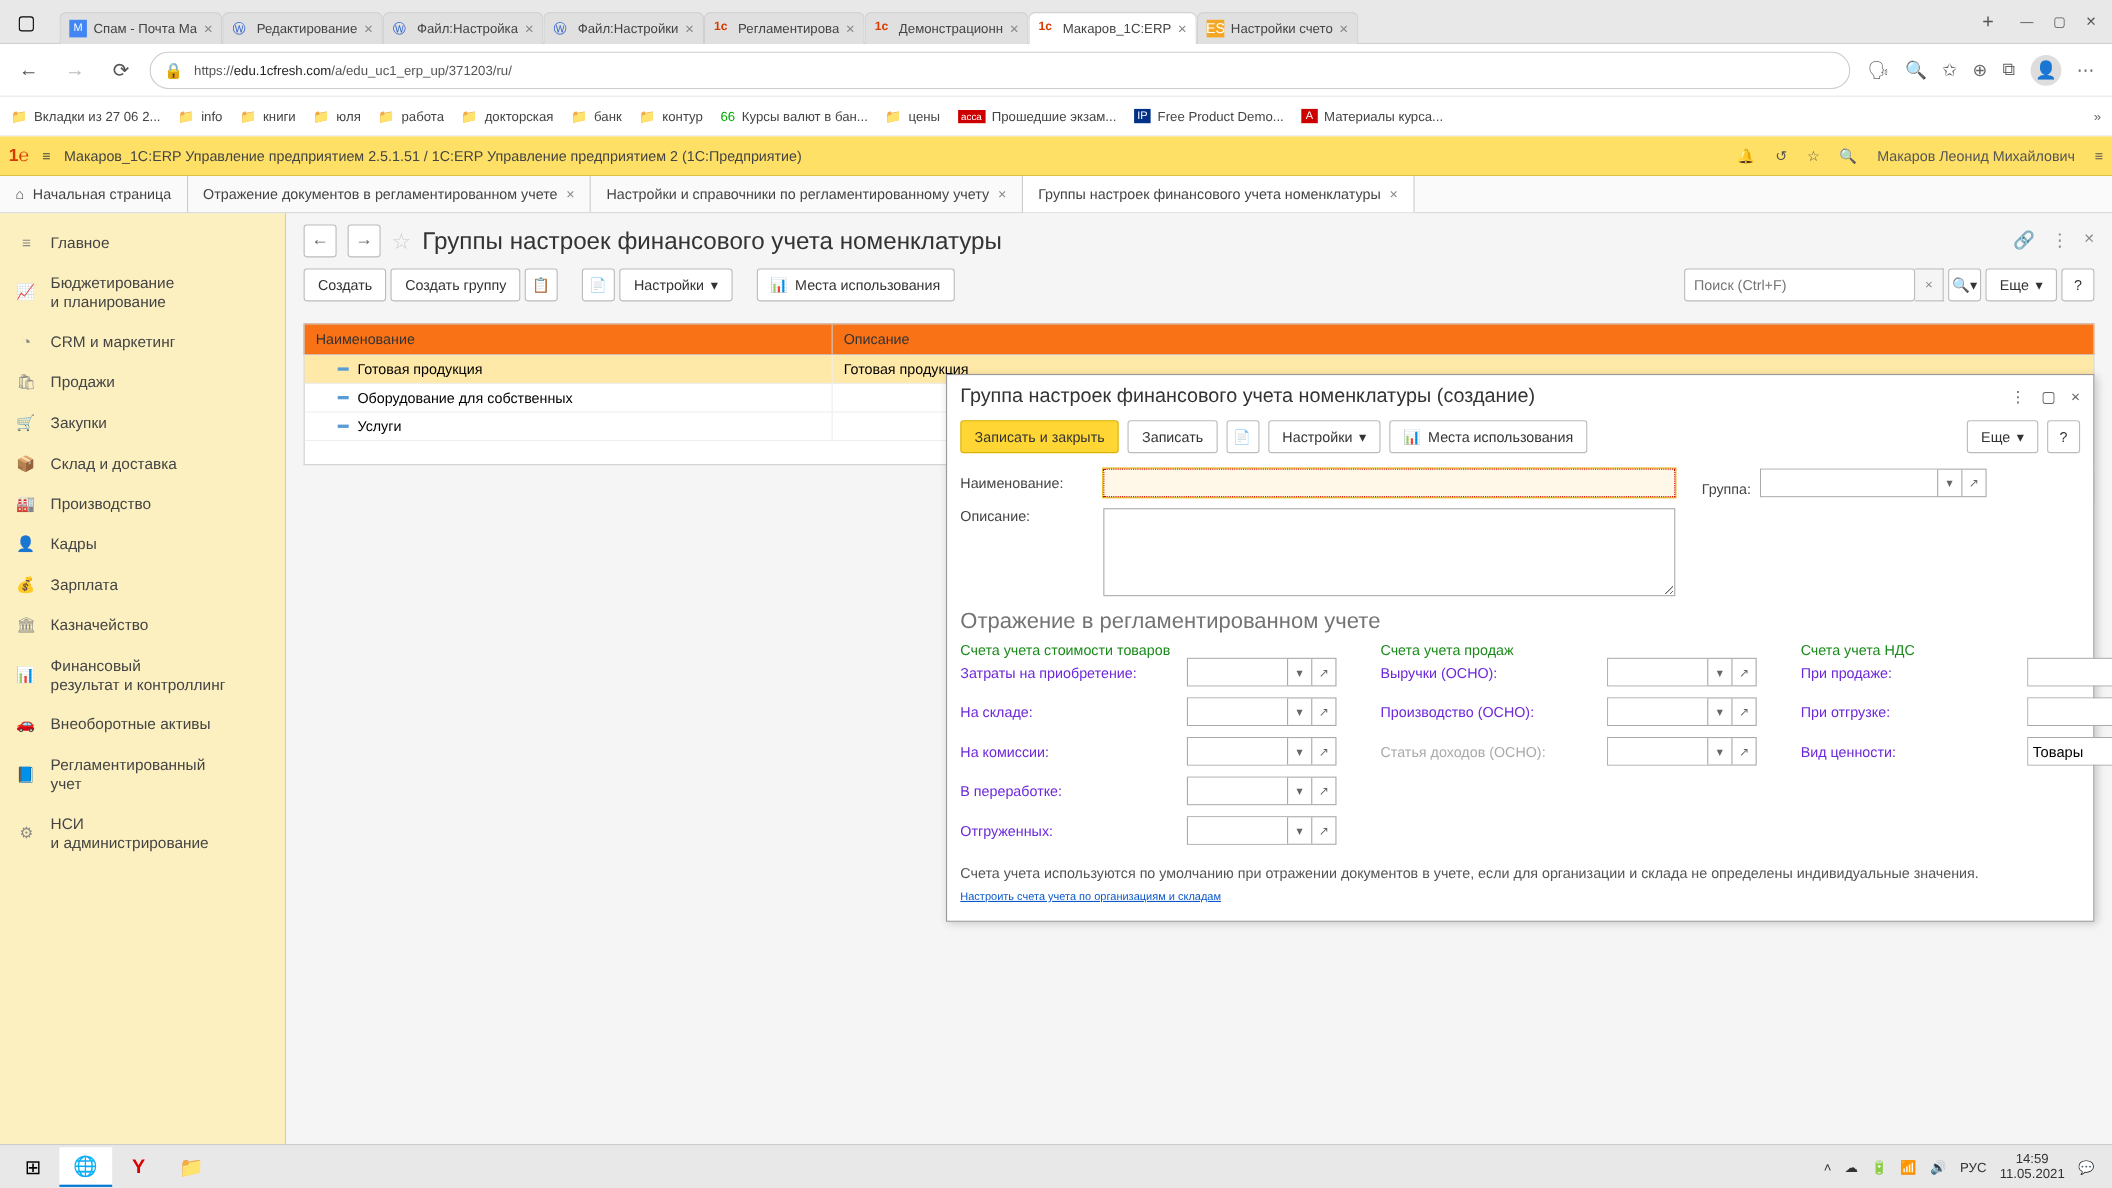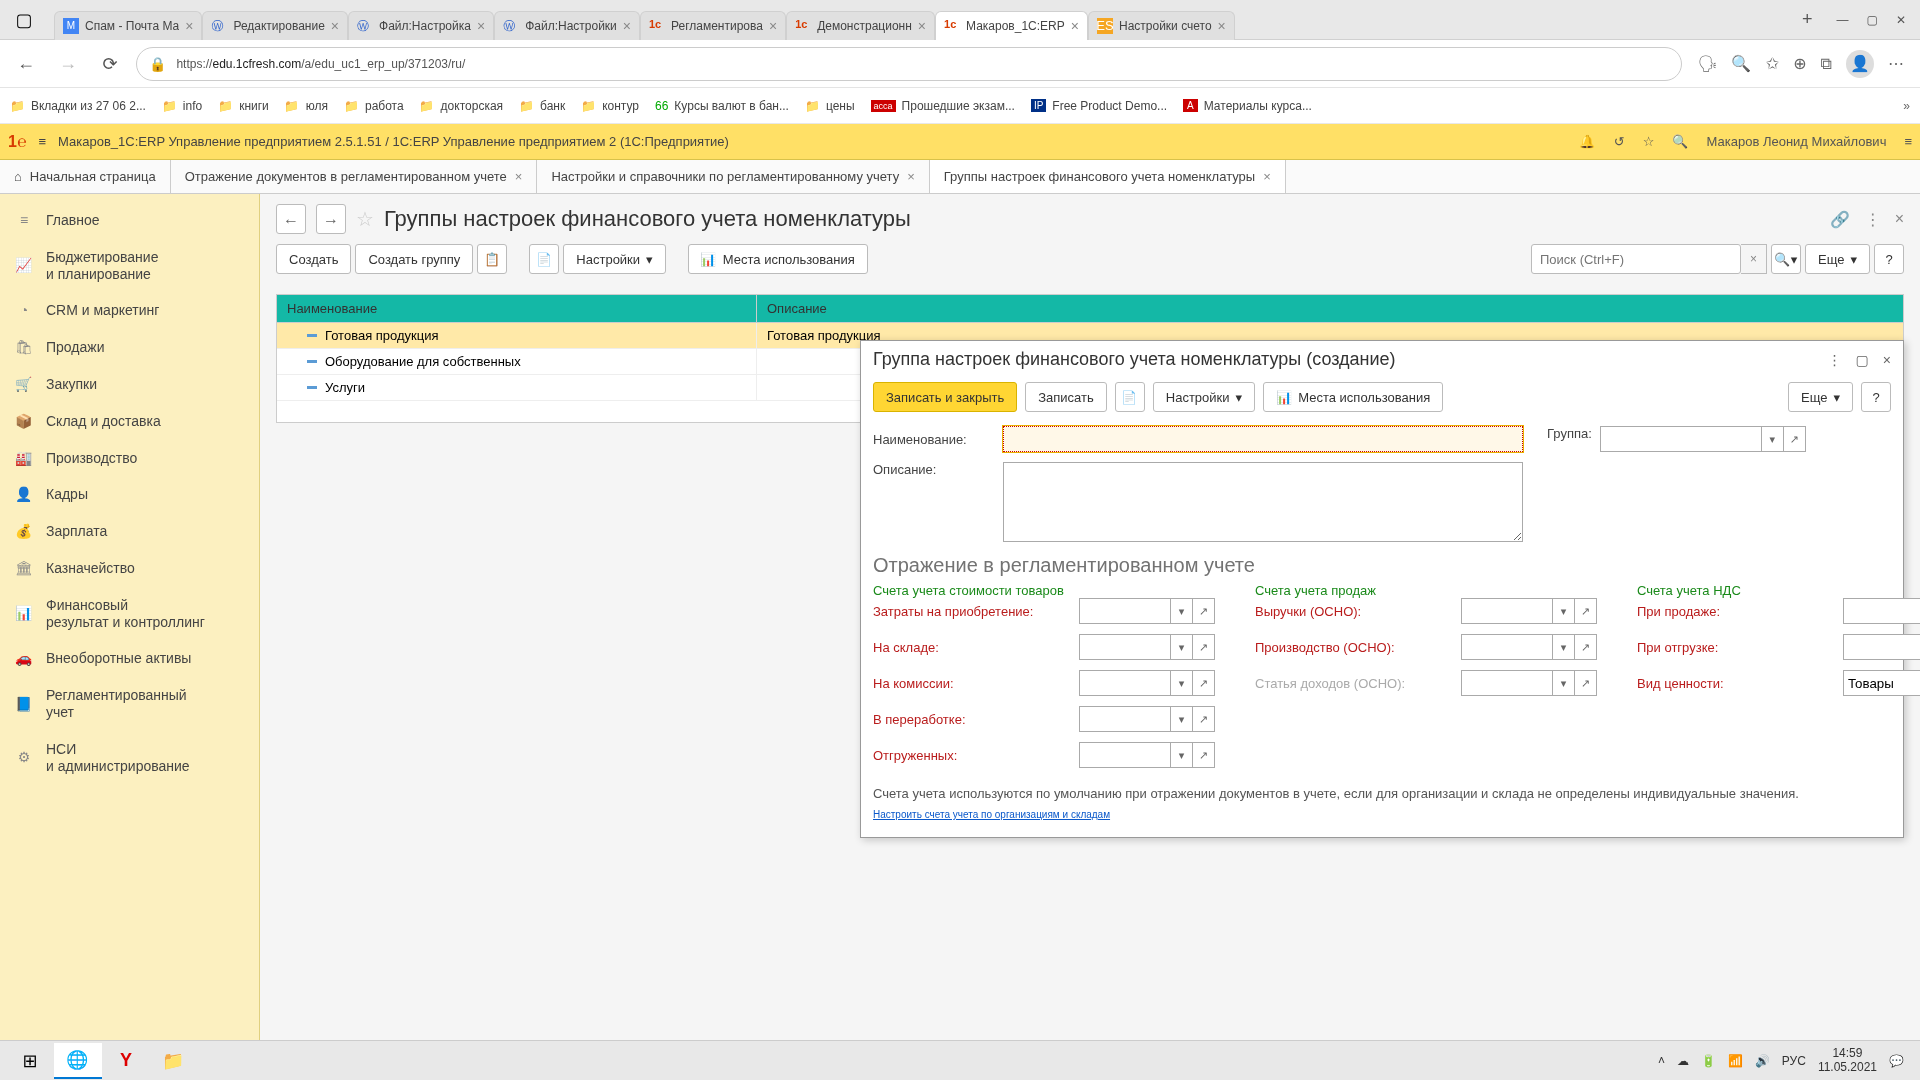--- a/index.html
+++ b/index.html
@@ -54,54 +54,54 @@
 .page-icons { display: flex; gap: 14px; color: #888; font-size: 16px; }
 
 .toolbar { display: flex; align-items: center; gap: 4px; margin-bottom: 20px; }
 .btn { height: 30px; border: 1px solid #bbb; background: #fff; border-radius: 3px; padding: 0 12px; display: flex; align-items: center; gap: 6px; font-size: 13px; color: #333; cursor: pointer; }
 .btn-yellow { background: #ffd633; border-color: #d9b300; }
 .btn-icn { width: 30px; padding: 0; justify-content: center; }
 .tb-spacer { flex: 1; }
 .search-inp { width: 210px; height: 30px; border: 1px solid #bbb; padding: 0 8px; border-radius: 3px; font-size: 13px; }
 .search-x { width: 26px; height: 30px; border: 1px solid #bbb; border-left: none; display: flex; align-items:center; justify-content:center; color:#888; }
 
-.table-hdr { display: flex; background: #14b8a6; border: 1px solid #ccc; font-size: 13px; color: #333; }
+.table-hdr { display: flex; background: #f97316; border: 1px solid #ccc; font-size: 13px; color: #333; }
 .table-hdr .col1 { width: 480px; padding: 6px 10px; border-right: 1px solid #ccc; }
 .table-hdr .col2 { flex: 1; padding: 6px 10px; }
 .table-body { border: 1px solid #ccc; border-top: none; background: #fff; min-height: 100px; }
 .trow { display: flex; border-bottom: 1px solid #eee; font-size: 13px; }
 .trow.sel { background: #ffe9a8; }
 .trow .col1 { width: 480px; padding: 5px 10px 5px 30px; display: flex; align-items: center; gap: 8px; border-right: 1px solid #eee; }
 .trow .col2 { flex: 1; padding: 5px 10px; }
 .row-mark { width: 10px; height: 3px; background: #5b9bd5; display:inline-block; }
 
 .modal { position: absolute; top: 146px; left: 600px; right: 16px; background: #fff; border: 1px solid #999; box-shadow: 2px 2px 8px rgba(0,0,0,.2); }
 .modal-hdr { display: flex; align-items: center; padding: 8px 12px; }
 .modal-title { font-size: 18px; color: #333; flex: 1; }
 .modal-icons { display: flex; gap: 14px; color: #666; font-size: 14px; }
 .modal-tb { display: flex; gap: 8px; padding: 4px 12px 10px; align-items: center; }
 .modal-body { padding: 4px 12px 16px; }
 .frow { display: flex; align-items: center; gap: 10px; margin-bottom: 10px; }
 .flabel { width: 120px; font-size: 13px; color: #444; }
 .finput { height: 26px; border: 1px solid #aaa; flex: 1; padding: 0 6px; outline: none; }
 .finput.req { background: #fff8e8; box-shadow: 0 0 0 1px #e8b000; border: 1px dotted #c00; }
-.grp-sel { display: flex; margin-left: 14px; align-items: flex-start; }
+.grp-sel { display: flex; margin-left: 14px; align-items: flex-end; }
 .grp-lbl { font-size: 13px; margin-right: 8px; color: #444; }
 .dd { height: 26px; border: 1px solid #aaa; display: flex; }
 .dd input { border: none; outline: none; padding: 0 4px; width: 160px; }
 .dd .arrow, .dd .open { width: 22px; display: flex; align-items: center; justify-content: center; border-left: 1px solid #aaa; color: #666; font-size: 11px; }
 .dd-small input { width: 90px; }
 .ftextarea { flex: 1; height: 80px; border: 1px solid #aaa; }
 
 .sec-title { color: #737373; font-size: 20px; margin: 12px 0 4px; }
 .sub-title { color: #1a8a1a; font-size: 13px; }
 .cols3 { display: flex; gap: 40px; margin-top: 6px; }
 .col { flex: 1; }
 .acct-row { display: flex; align-items: center; gap: 6px; margin-bottom: 10px; }
-.acct-lbl { width: 200px; font-size: 13px; color: #b91c1c; }
+.acct-lbl { width: 200px; font-size: 13px; color: #6d28d9; }
 .acct-lbl.gray { color: #aaa; }
 .footer-txt { font-size: 13px; color: #555; margin-top: 8px; }
 .link { color: #0a58ca; text-decoration: underline; cursor: pointer; font-size: 10px; }
 
 .paging { display: flex; justify-content: flex-end; gap: 4px; padding: 6px 0; }
 .paging .btn { width: 28px; padding: 0; justify-content: center; font-size: 11px; }
 
 .taskbar { position: fixed; bottom: 0; left: 0; right: 0; height: 40px; background: #e8e8e8; border-top: 1px solid #ccc; display: flex; align-items: center; padding: 0 6px; }
 .task-item { width: 48px; height: 36px; display: flex; align-items: center; justify-content: center; font-size: 18px; }
 .task-item.active { background: #fff; border-bottom: 2px solid #0078d4; }

